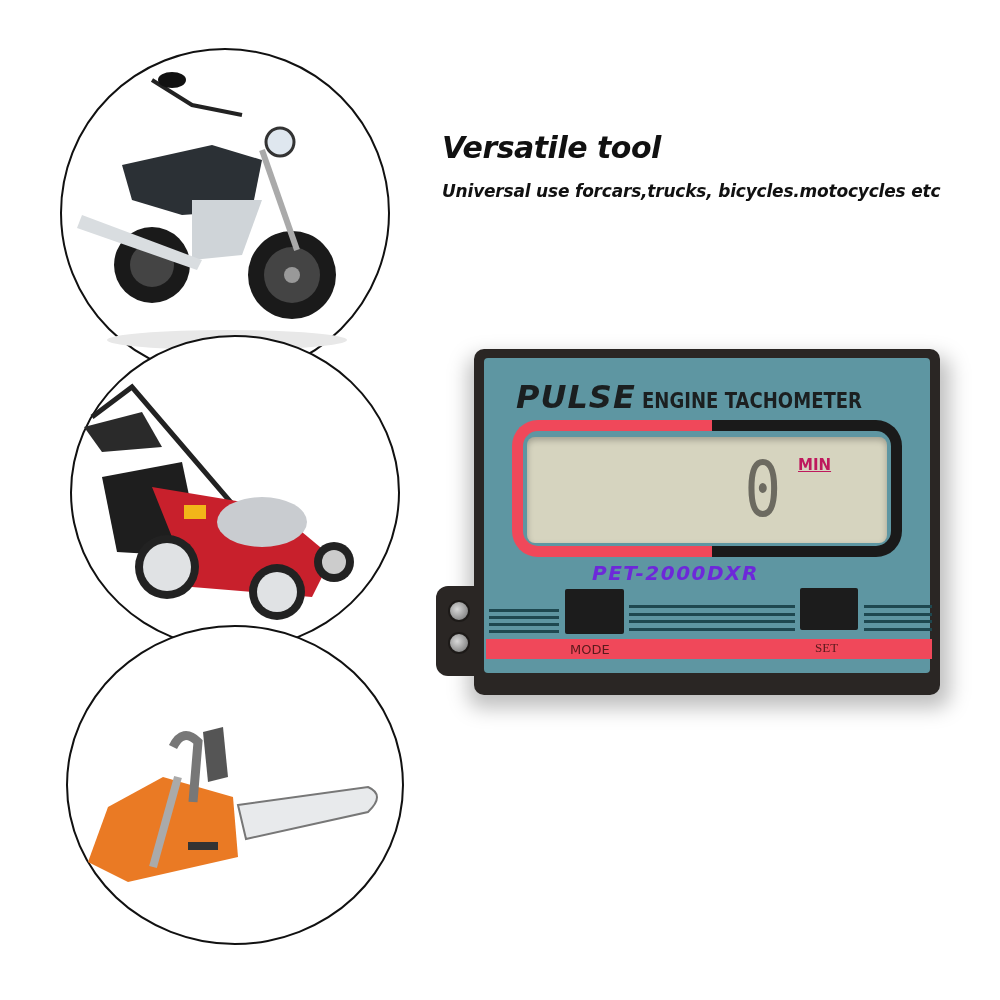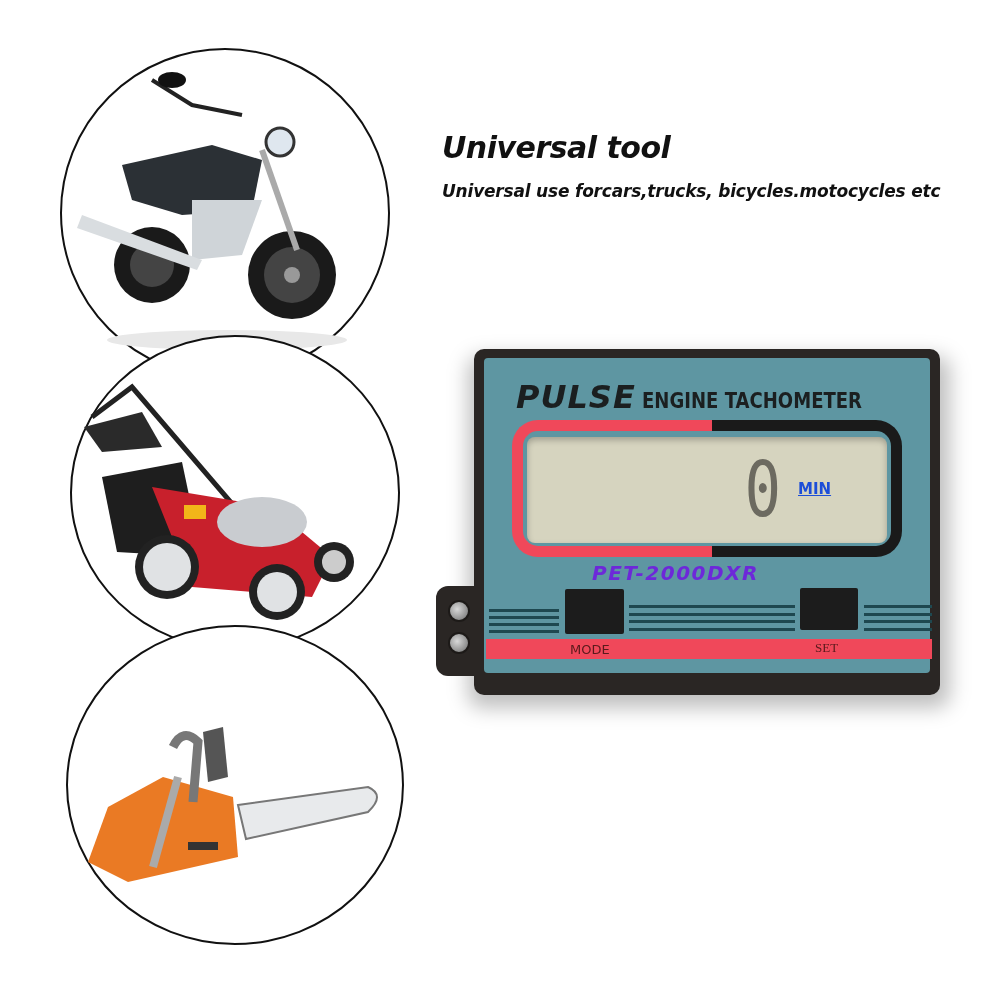--- a/index.html
+++ b/index.html
@@ -25,40 +25,40 @@
   .face{left:484px;top:358px;width:446px;height:315px;background:#5e96a2;border-radius:4px;}
   .brand{left:516px;top:378px;white-space:nowrap;color:#1b1f20;}
   .brand .pulse{font-family:"DejaVu Sans",sans-serif;font-weight:bold;font-style:italic;font-size:32px;letter-spacing:1px;text-align:center;}
   .brand .sub{font-family:"DejaVu Sans",sans-serif;font-weight:bold;font-size:22px;letter-spacing:0px;transform:scaleX(0.82);display:inline-block;transform-origin:left;margin-left:6px;}
 
   .bracket-red{left:512px;top:420px;width:210px;height:137px;border:11px solid #f0485a;border-right:none;border-radius:26px 0 0 26px;box-sizing:border-box;}
   .bracket-black{left:712px;top:420px;width:190px;height:137px;border:11px solid #1a1a1a;border-left:none;border-radius:0 26px 26px 0;box-sizing:border-box;}
   .bracket-red::after{content:"";position:absolute;}
   .lcd{left:527px;top:437px;width:360px;height:106px;background:#d6d4bf;border-radius:8px;box-shadow:inset 0 3px 6px rgba(0,0,0,0.25);}
   .digit{left:740px;top:452px;font-family:"DejaVu Sans Mono",monospace;font-size:76px;color:#6c6a60;line-height:1;transform:scaleX(0.8);}
-  .unit{left:798px;top:480px;font-size:15px;font-weight:bold;color:#1d4ed8;text-decoration:underline;}
+  .unit{left:798px;top:456px;font-size:15px;font-weight:bold;color:#be185d;text-decoration:underline;}
   .model{left:592px;top:561px;font-size:20px;font-weight:bold;font-style:italic;color:#6d28d9;letter-spacing:1.5px;}
 
   .btn{background:#1c1c1c;border-radius:2px;}
   .btn-mode{left:565px;top:589px;width:59px;height:45px;}
   .btn-set{left:800px;top:588px;width:58px;height:42px;}
   .stripes{display:flex;flex-direction:column;justify-content:space-between;}
   .stripes div{height:3px;background:#1e4850;}
   .st1{left:489px;top:609px;width:70px;height:24px;}
   .st2{left:629px;top:605px;width:166px;height:26px;}
   .st3{left:864px;top:605px;width:68px;height:26px;}
   .redbar{left:486px;top:639px;width:446px;height:20px;background:#f0485a;}
   .lbl{font-size:13px;color:#5a1a1c;}
   .lbl-mode{left:570px;top:642px;}
   .lbl-set{left:815px;top:640px;font-family:Liberation Serif, serif;}
 </style>
 </head>
 <body>
 
-<div class="abs title">Universal tool</div>
+<div class="abs title">Versatile tool</div>
 <div class="abs subtitle">Universal use forcars,trucks, bicycles.motocycles etc</div>
 
 <div class="abs circle c1">
   <svg width="330" height="330">
     <ellipse cx="165" cy="290" rx="120" ry="10" fill="#e8e8e8"></ellipse>
     <circle cx="230" cy="225" r="44" fill="#1a1a1a"></circle>
       <circle cx="230" cy="225" r="28" fill="#444"></circle>
       <circle cx="230" cy="225" r="8" fill="#999"></circle>
     <circle cx="90" cy="215" r="38" fill="#1a1a1a"></circle>
       <circle cx="90" cy="215" r="22" fill="#444"></circle>

